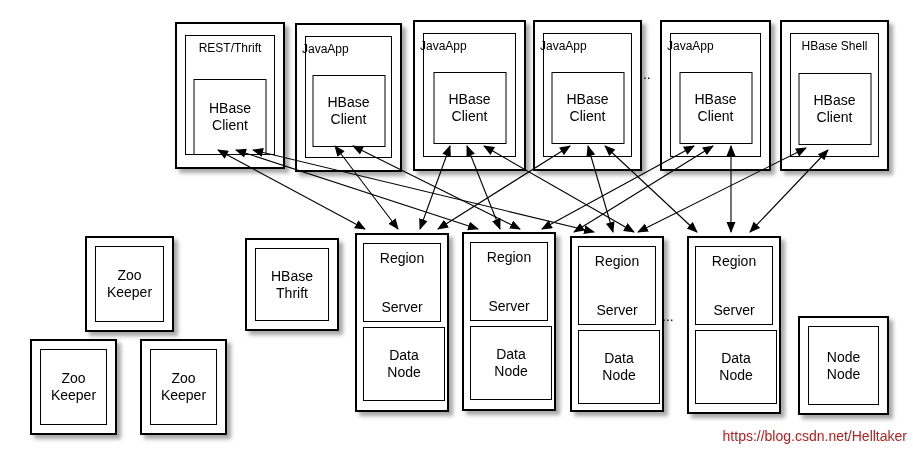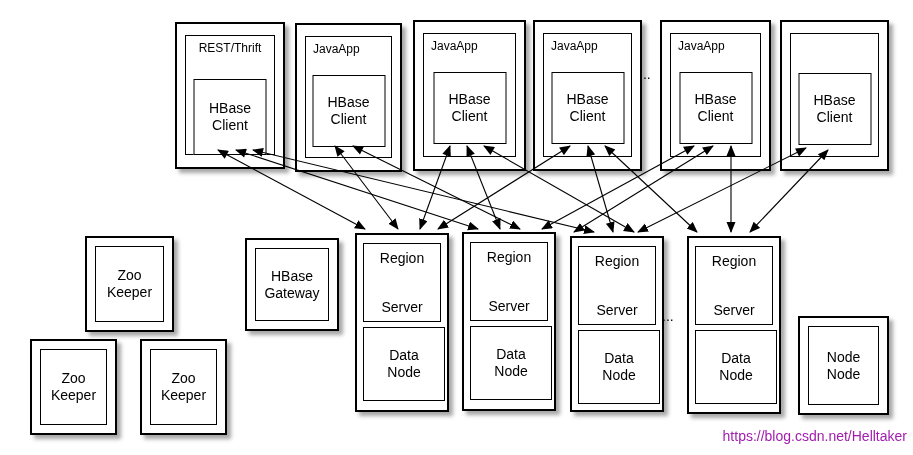--- a/index.html
+++ b/index.html
@@ -5,21 +5,21 @@
   html,body{margin:0;padding:0;background:#fff;}
   #stage{
     position:relative;width:913px;height:455px;background:#ffffff;
     font-family:"Liberation Sans",sans-serif;color:#000;overflow:hidden;
   }
   .box{position:absolute;background:#fff;border:2px solid #000;
        box-shadow:4px 4px 4px rgba(0,0,0,0.35);}
   .frame{position:absolute;left:8px;right:8px;top:11px;bottom:12px;border:1.5px solid #000;}
   .toplabel{position:absolute;top:16px;left:0;right:0;text-align:center;
             font-size:12px;line-height:17px;z-index:2;}
-  .toplabel.left{text-align:left;padding-left:16px;}
+  .toplabel.left{text-align:left;padding-left:5px;}
   .clientbox{position:absolute;left:50%;transform:translateX(-50%);width:71px;
              border:1.5px solid #000;background:#fff;display:flex;flex-direction:column;
              justify-content:center;text-align:center;font-size:14px;line-height:17px;z-index:2;}
   .rsbox,.dnbox,.infra-inner{position:absolute;border:1.5px solid #000;background:#fff;
              display:flex;flex-direction:column;justify-content:center;text-align:center;
              font-size:14px;line-height:17px;}
   .rsbox{left:6px;right:6px;top:8px;height:77px;gap:32px;}
   .dnbox{left:6px;right:2px;top:92px;height:72px;}
   .infra-inner{left:8px;right:8px;top:8px;bottom:8px;}
   .tline{display:block;}
@@ -103,20 +103,23 @@
         <div class="toplabel left">
           <div class="tline">JavaApp</div>
         </div>
         <div class="clientbox" style="top: 50px; height: 70px;">
           <div class="tline">HBase</div>
           <div class="tline">Client</div>
         </div>
       </div>
       <div class="box" style="left: 780px; top: 20px; width: 105px; height: 147px;">
         <div class="frame"></div>
+        <div class="toplabel">
+          <div class="tline">HBase Shell</div>
+        </div>
         <div class="clientbox" style="top: 51px; height: 70px;">
           <div class="tline">HBase</div>
           <div class="tline">Client</div>
         </div>
       </div>
       <div class="box" style="left: 355px; top: 233px; width: 90px; height: 175px;">
         <div class="rsbox">
           <div class="tline">Region</div>
           <div class="tline">Server</div>
         </div>
@@ -169,26 +172,26 @@
       </div>
       <div class="box" style="left: 140px; top: 339px; width: 83px; height: 92px;">
         <div class="infra-inner">
           <div class="tline">Zoo</div>
           <div class="tline">Keeper</div>
         </div>
       </div>
       <div class="box" style="left: 245px; top: 238px; width: 90px; height: 89px;">
         <div class="infra-inner">
           <div class="tline">HBase</div>
-          <div class="tline">Gateway</div>
+          <div class="tline">Thrift</div>
         </div>
       </div>
       <div class="box" style="left: 798px; top: 316px; width: 87px; height: 95px;">
         <div class="infra-inner">
           <div class="tline">Node</div>
           <div class="tline">Node</div>
         </div>
       </div>
       <div class="ellipsis" style="left: 639px; top: 66px;">...</div>
       <div class="ellipsis" style="left: 662px; top: 308px;">...</div>
     </div>
-  <div id="watermark" style="color: #a21caf;">https://blog.csdn.net/Helltaker</div>
+  <div id="watermark" style="color: #b91c1c;">https://blog.csdn.net/Helltaker</div>
 </div>
 
 </body></html>

